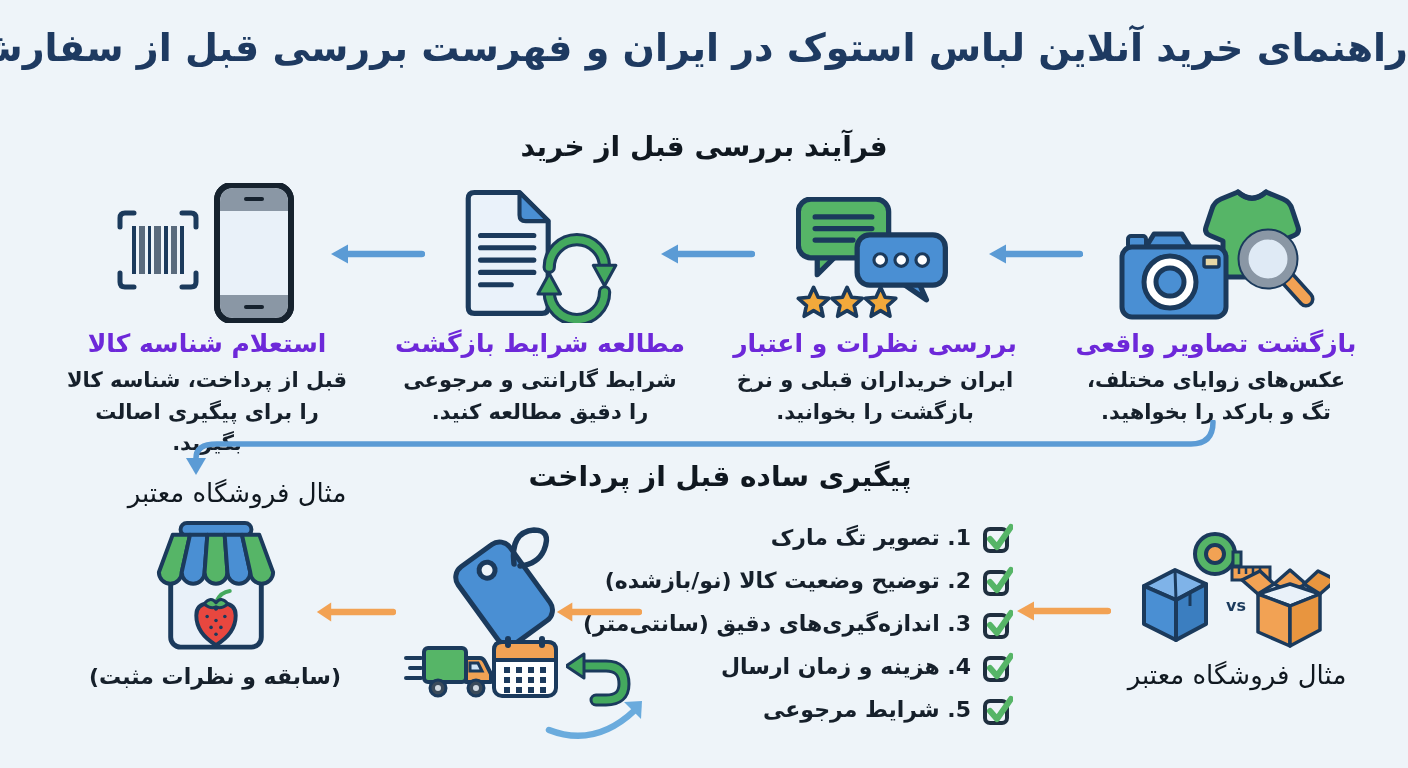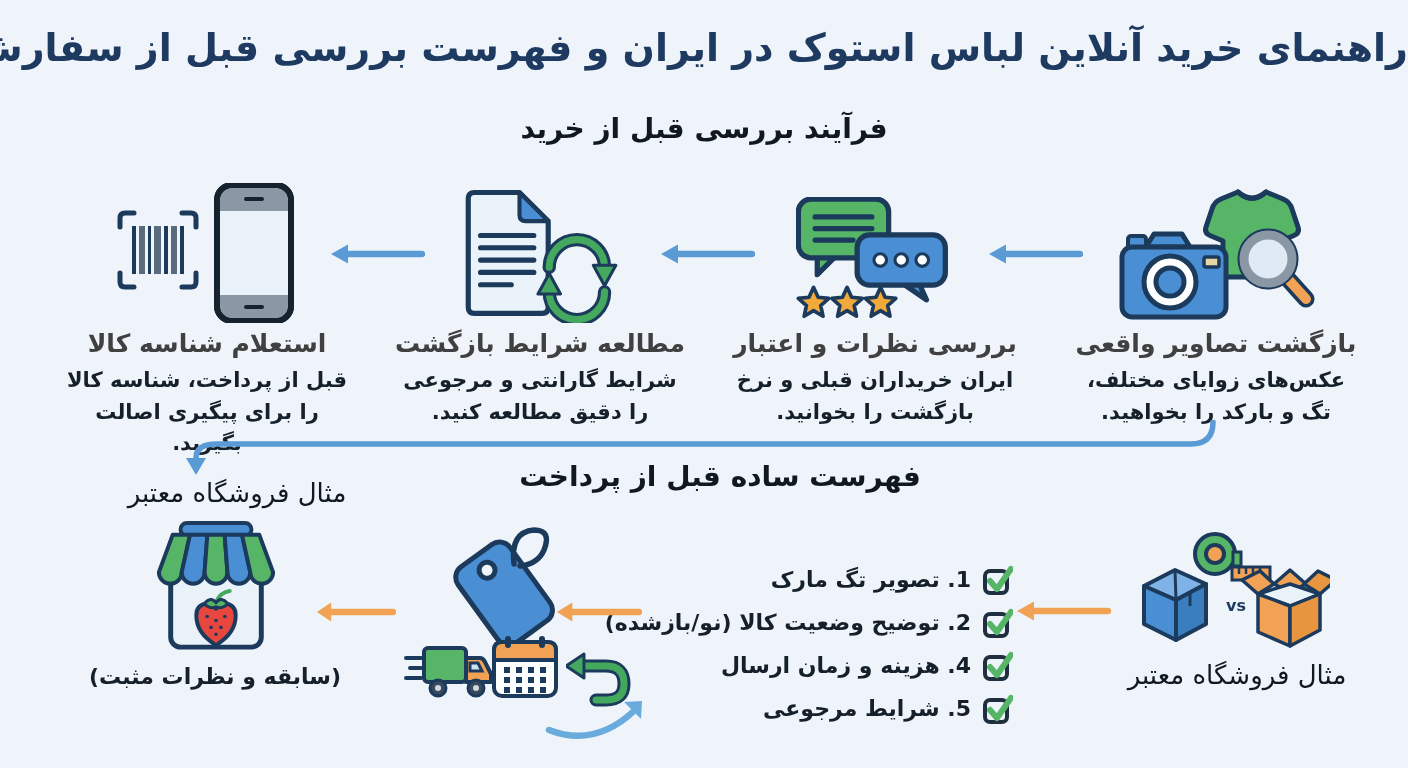--- a/index.html
+++ b/index.html
@@ -13,45 +13,45 @@
 
   .page-title {
     position:absolute; top:26px; right:0; left:0;
     text-align:center; font-size:38px; font-weight:800;
     color:#1e3a61; white-space:nowrap;
   }
   .section-heading {
     position:absolute; text-align:center;
     font-size:28px; font-weight:800; color:#101820; white-space:nowrap;
   }
-  #process-heading { top:112px; right:0; left:0; }
+  #process-heading { top:130px; right:0; left:0; }
   #checklist-heading { top:460px; left:440px; width:560px; }
 
   .step {
     position:absolute; top:183px; width:310px; text-align:center;
   }
   .step .icon-zone {
     height:140px; display:flex; align-items:flex-end; justify-content:center;
   }
-  .step-title { margin-top:6px; font-size:25px; font-weight:800; color:#404040; white-space:nowrap; }
+  .step-title { margin-top:6px; font-size:25px; font-weight:800; color:#6d28d9; white-space:nowrap; }
   .step-desc  { margin-top:7px; font-size:21px; font-weight:700; color:#16202b; line-height:1.5; padding:0 8px; }
 
   .flow-arrow { position:absolute; height:22px; }
   .connector-svg { position:absolute; left:180px; top:420px; }
 
   .side-label {
     position:absolute; text-align:center; font-size:26px; font-weight:400;
     color:#101820; white-space:nowrap;
   }
   .store-caption {
     position:absolute; text-align:center; font-size:22px; font-weight:800;
     color:#16202b; line-height:1.4;
   }
 
-  .checklist { position:absolute; left:615px; top:521px; width:398px;margin-top:42px; }
+  .checklist { position:absolute; left:615px; top:521px; width:398px; }
   .check-row {
     display:flex; flex-direction:row; align-items:center;
     justify-content:flex-start; margin-bottom:10px; height:33px;
   }
   .check-row .box { flex:0 0 auto; margin-left:10px; }
   .check-label { font-size:22px; font-weight:700; color:#16202b; white-space:nowrap; }
 
   .abs { position:absolute; }
   .vs-label {
     position:absolute; font-size:16px; font-weight:800; color:#1b3a5c;
@@ -176,36 +176,43 @@
   <svg class="flow-arrow" style="left:330px; top:243px;" width="95" height="22" viewBox="0 0 95 22">
     <line x1="92" y1="11" x2="16" y2="11" stroke="#5b9bd5" stroke-width="6.5" stroke-linecap="round"></line>
     <polygon points="18,1.5 18,20.5 1,11" fill="#5b9bd5"></polygon>
   </svg>
 
   <svg class="connector-svg" width="1045" height="58" viewBox="0 0 1045 58">
     <path d="M1033 2 Q1033 24 1011 24 L37 24 Q16 24 16 38 L16 40" fill="none" stroke="#5b9bd5" stroke-width="5.5" stroke-linecap="round" stroke-linejoin="round"></path>
     <polygon points="6,38 26,38 16,55" fill="#5b9bd5"></polygon>
   </svg>
 
-  <div class="section-heading" id="checklist-heading">فهرست ساده قبل از پرداخت</div>
+  <div class="section-heading" id="checklist-heading">پیگیری ساده قبل از پرداخت</div>
 
   <div class="checklist">
     <div class="check-row">
       <svg class="box" width="32" height="32" viewBox="0 0 32 32">
           <rect x="4" y="7" width="22" height="22" rx="5" fill="none" stroke="#1f2f3f" stroke-width="4"></rect>
           <path d="M9 17 L16 25 L30 5" fill="none" stroke="#56b567" stroke-width="6" stroke-linecap="round" stroke-linejoin="round"></path>
         </svg>
       <span class="check-label">1. تصویر تگ مارک</span>
     </div>
     <div class="check-row">
       <svg class="box" width="32" height="32" viewBox="0 0 32 32">
           <rect x="4" y="7" width="22" height="22" rx="5" fill="none" stroke="#1f2f3f" stroke-width="4"></rect>
           <path d="M9 17 L16 25 L30 5" fill="none" stroke="#56b567" stroke-width="6" stroke-linecap="round" stroke-linejoin="round"></path>
         </svg>
       <span class="check-label">2. توضیح وضعیت کالا (نو/بازشده)</span>
+    </div>
+    <div class="check-row">
+      <svg class="box" width="32" height="32" viewBox="0 0 32 32">
+          <rect x="4" y="7" width="22" height="22" rx="5" fill="none" stroke="#1f2f3f" stroke-width="4"></rect>
+          <path d="M9 17 L16 25 L30 5" fill="none" stroke="#56b567" stroke-width="6" stroke-linecap="round" stroke-linejoin="round"></path>
+        </svg>
+      <span class="check-label">3. اندازه‌گیری‌های دقیق (سانتی‌متر)</span>
     </div>
     <div class="check-row">
       <svg class="box" width="32" height="32" viewBox="0 0 32 32">
           <rect x="4" y="7" width="22" height="22" rx="5" fill="none" stroke="#1f2f3f" stroke-width="4"></rect>
           <path d="M9 17 L16 25 L30 5" fill="none" stroke="#56b567" stroke-width="6" stroke-linecap="round" stroke-linejoin="round"></path>
         </svg>
       <span class="check-label">4. هزینه و زمان ارسال</span>
     </div>
     <div class="check-row">
       <svg class="box" width="32" height="32" viewBox="0 0 32 32">

